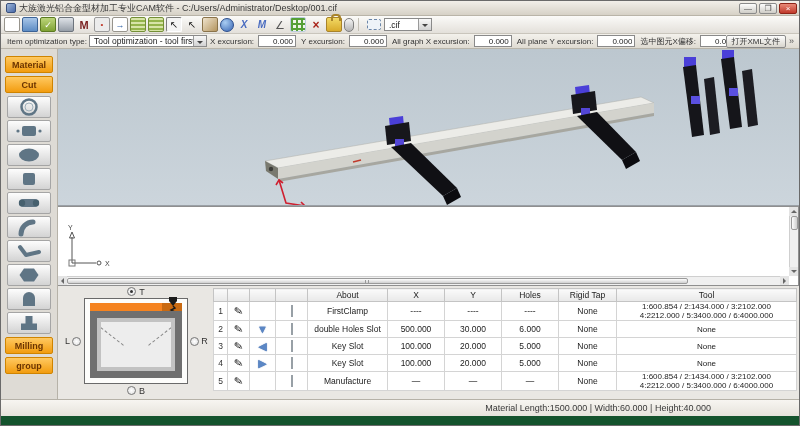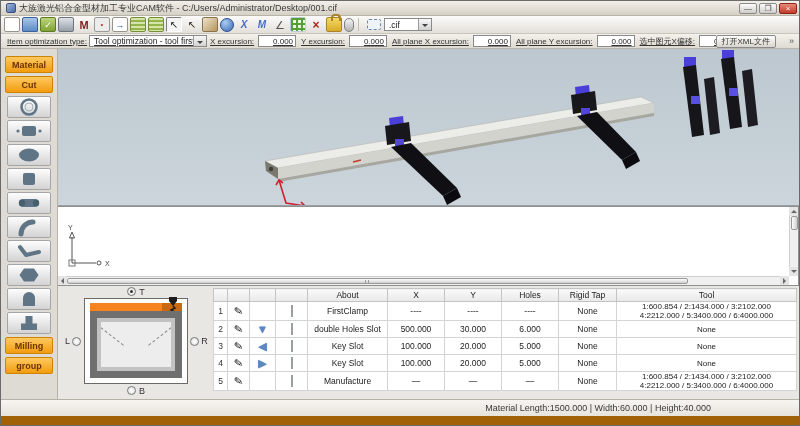--- a/index.html
+++ b/index.html
@@ -1,17 +1,17 @@
 <!DOCTYPE html>
 <html><head>
 <meta charset="utf-8">
 <style>
   html,body{margin:0;padding:0;background:#9aa0a6;}
   *{box-sizing:border-box;font-family:"Liberation Sans",sans-serif;}
-  .app{position:relative;width:800px;height:426px;background:#a16207;overflow:hidden;border:1px solid #6a6a6a;}
+  .app{position:relative;width:800px;height:426px;background:#14532d;overflow:hidden;border:1px solid #6a6a6a;}
 
   
   .titlebar{height:15px;background:linear-gradient(#f2efe9,#d6d1c6);display:flex;align-items:center;padding:0 2px;border-bottom:1px solid #b9b4a8;}
   .app-icon{width:10px;height:10px;margin:0 3px;background:linear-gradient(135deg,#9db6d8,#4a6aa8);border:1px solid #39517e;border-radius:2px;flex:none;}
   .title-text{font-size:9px;color:#3a3a3a;white-space:nowrap;overflow:hidden;flex:1;}
   .win-controls{display:flex;gap:2px;flex:none;}
   .wc{width:18px;height:11px;font-size:8px;line-height:10px;text-align:center;border:1px solid #8a8a8a;border-radius:2px;background:linear-gradient(#fdfdfd,#cfcdc7);color:#444;}
   .wc.close{background:linear-gradient(#e98a78,#c0392b);border-color:#8e2418;color:#fff;}
 
   
@@ -45,25 +45,25 @@
   .fn-icon{width:14px;height:11px;border:1px dashed #6c86a8;background:#eef3f8;border-radius:2px;}
   .fn-input{width:110px;height:13px;font-size:8.5px;border:1px solid #8a8a8a;padding:0 3px;background:#fff;color:#333;}
   .selectbox{height:13px;background:#fff;border:1px solid #8a8a8a;display:flex;align-items:center;font-size:8.5px;color:#222;}
   .selectbox .sval{padding:0 4px;flex:1;white-space:nowrap;overflow:hidden;}
   .selectbox .sarrow{width:13px;height:100%;background:linear-gradient(#f8f8f8,#d2d2d2);border-left:1px solid #9a9a9a;position:relative;}
   .selectbox .sarrow::after{content:"";position:absolute;left:3px;top:5px;border:3px solid transparent;border-top-color:#444;}
   .ext-select{width:48px;}
 
   
   .toolbar2{height:15px;background:linear-gradient(#f3f1ec,#dfdbd2);display:flex;align-items:center;padding:0 3px;border-bottom:1px solid #b9b5aa;font-size:8px;color:#333;}
-  .t2-left{display:flex;align-items:center;flex:1;overflow:hidden;white-space:nowrap;text-decoration:underline;}
+  .t2-left{display:flex;align-items:center;flex:1;overflow:hidden;white-space:nowrap;}
   .t2-label{margin:0 2px 0 3px;flex:none;}
   .opt-select{width:118px;flex:none;height:12px;}
   .num-box{width:38px;height:12px;border:1px solid #8a8a8a;background:#fff;text-align:right;font-size:8px;padding:0 2px;color:#222;flex:none;margin:0 2px;}
-  .t2-right{display:flex;align-items:center;flex:none;gap:13px;}
+  .t2-right{display:flex;align-items:center;flex:none;gap:3px;}
   .xml-btn{height:13px;font-size:8px;padding:0 5px;border:1px solid #8a8a8a;border-radius:2px;background:linear-gradient(#fdfdfd,#d8d5cd);color:#333;line-height:11px;}
   .chev{font-size:9px;color:#555;padding-right:2px;}
 
   
   .main{position:relative;height:350px;display:flex;}
   .sidebar{width:57px;background:#dedbd5;border-right:1px solid #b6b2a8;padding-top:4px;flex:none;}
   .side-btn{display:block;width:48px;margin:3px auto;height:17px;font-size:9px;font-weight:bold;color:#6b3400;background:linear-gradient(#ffc961,#f29c0f);border:1px solid #cf8400;border-radius:2px;text-align:center;line-height:15px;overflow:hidden;}
   .shape-btn{display:block;width:44px;height:22px;margin:2px auto;background:linear-gradient(#fdfdfd,#d3d3d3);border:1px solid #a5a5a5;border-radius:2px;padding:0;}
   .shape-btn svg{display:block;margin:0 auto;}
   .right{flex:1;display:flex;flex-direction:column;min-width:0;}
@@ -172,21 +172,21 @@
     <div class="t2-left">
       <span class="t2-label">Item optimization type:</span>
       <span class="selectbox opt-select">
         <span class="sval">Tool optimization - tool first</span>
         <span class="sarrow"></span>
       </span>
       <span class="t2-label">X excursion:</span>
       <input class="num-box" value="0.000" style="">
       <span class="t2-label">Y excursion:</span>
       <input class="num-box" value="0.000" style="">
-      <span class="t2-label">All plane X excursion:</span>
+      <span class="t2-label">All graph X excursion:</span>
       <input class="num-box" value="0.000" style="">
       <span class="t2-label">All plane Y excursion:</span>
       <input class="num-box" value="0.000" style="">
       <span class="t2-label">选中图元X偏移:</span>
       <input class="num-box" value="0.000" style="">
 
     </div>
     <div class="t2-right">
       <button class="xml-btn">打开XML文件</button>
       <span class="chev">»</span>

